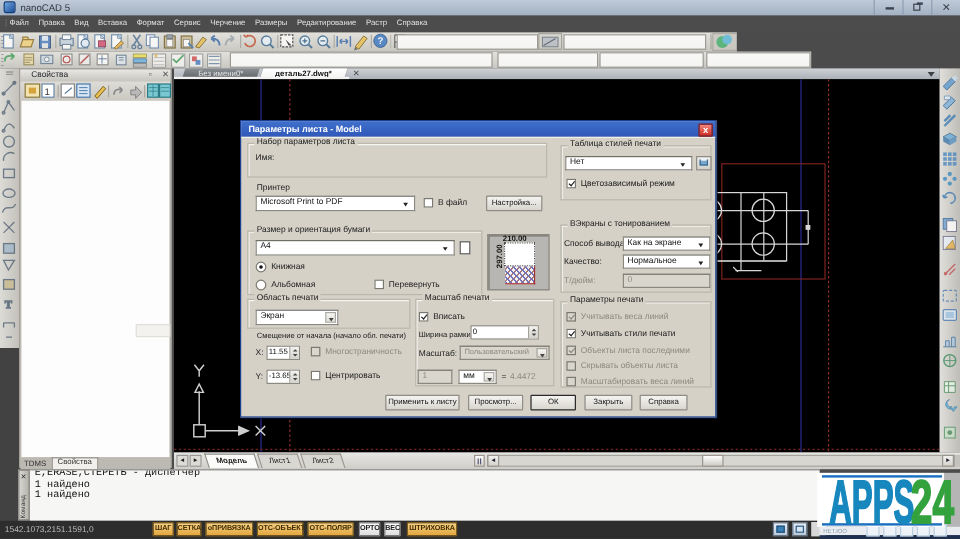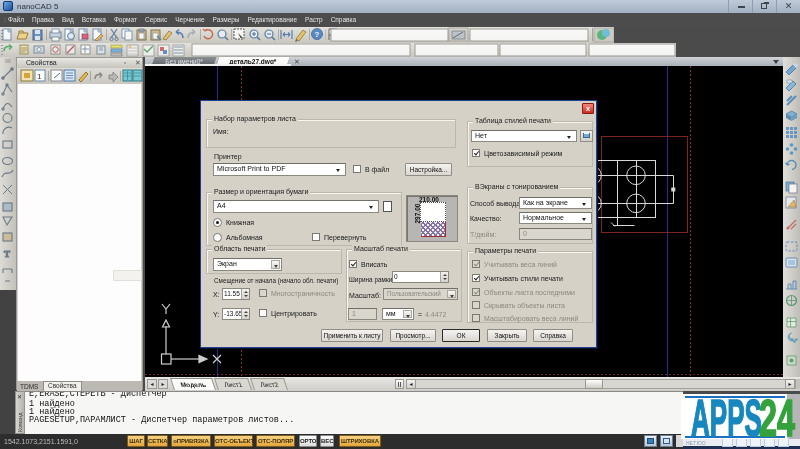--- a/index.html
+++ b/index.html
@@ -505,41 +505,41 @@
 <div style="position:absolute;left:651px;top:2px;width:4px;height:10px;background:#c4c2bc"></div>
 </div>
 <div class="abs" id="cmdstrip">
     <div style="position:absolute;left:1px;top:1px;font-size:6px;color:#333">✕</div>
     <div style="position:absolute;left:-11px;top:22px;transform:rotate(-90deg);font-size:5.5px;color:#444;width:30px">Команд</div>
   </div>
 <div class="abs" id="cmdwin">
   <div class="ln" style="top:-3px">Е,ERASE,СТЕРЕТЬ - Диспетчер</div>
   <div class="ln" style="top:7px">1 найдено</div>
   <div class="ln" style="top:15px">1 найдено</div>
-  <div class="ln" style="top:23px">PAGESETUP,ПАРАМЛИСТ - Диспетчер параметров листов...</div>
 </div>
 <div class="abs" id="status">
   <div style="position:absolute;left:4px;top:4px;font-size:7px;color:#bdbdbd">1542.1073,2151.1591,0</div>
   <div class="stbtn" style="left:127px;width:18px">ШАГ</div>
   <div class="stbtn" style="left:147px;width:21px">СЕТКА</div>
   <div class="stbtn" style="left:171px;width:40px">оПРИВЯЗКА</div>
   <div class="stbtn" style="left:214px;width:39px">ОТС-ОБЪЕКТ</div>
   <div class="stbtn" style="left:256px;width:39px">ОТС-ПОЛЯР</div>
   <div class="stbtn lt" style="left:299px;width:18px">ОРТО</div>
   <div class="stbtn lt" style="left:320px;width:14px">ВЕС</div>
   <div class="stbtn" style="left:339px;width:42px">ШТРИХОВКА</div>
   <div style="position:absolute;left:644px;top:1px;width:13px;height:12px;background:linear-gradient(#e8eef5,#b9c6d6);border:1px solid #6f7f92">
       <div style="position:absolute;left:2px;top:2px;width:7px;height:6px;background:#3a7fb5;border:1px solid #1d4f7a"></div>
     </div>
   <div style="position:absolute;left:660px;top:1px;width:13px;height:12px;background:linear-gradient(#e8eef5,#b9c6d6);border:1px solid #6f7f92">
       <div style="position:absolute;left:2px;top:2px;width:7px;height:6px;background:#d7e3ee;border:1px solid #2a5d8a"></div>
     </div>
   <div style="position:absolute;left:676px;top:1px;width:12px;height:12px;background:#d8d8d8"></div>
 </div>
 <div class="abs" id="dlg">
+  <div class="cap">Параметры листа - Model</div>
   <div class="close">x</div>
 
   <div class="grp" style="left:5px;top:18px;width:250px;height:29px">
       <div class="gl">Набор параметров листа</div>
     </div>
   <div class="lbl" style="left:12px;top:27px">Имя:</div>
 
   <div class="lbl" style="left:13px;top:52px">Принтер</div>
   <div class="fld cmb flat" style="left:12px;top:62px;width:133px;height:13px">Microsoft Print to PDF<span class="ar"></span></div>
   <div class="chk" style="left:152px;top:64px"></div>

